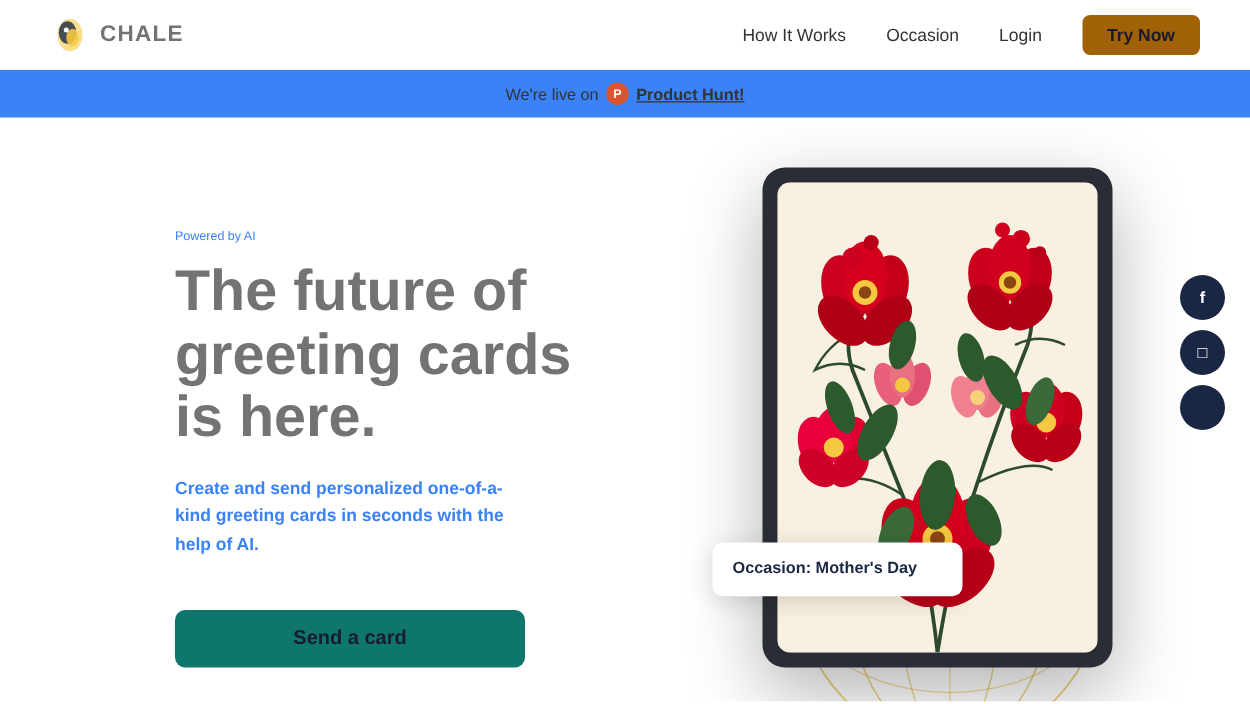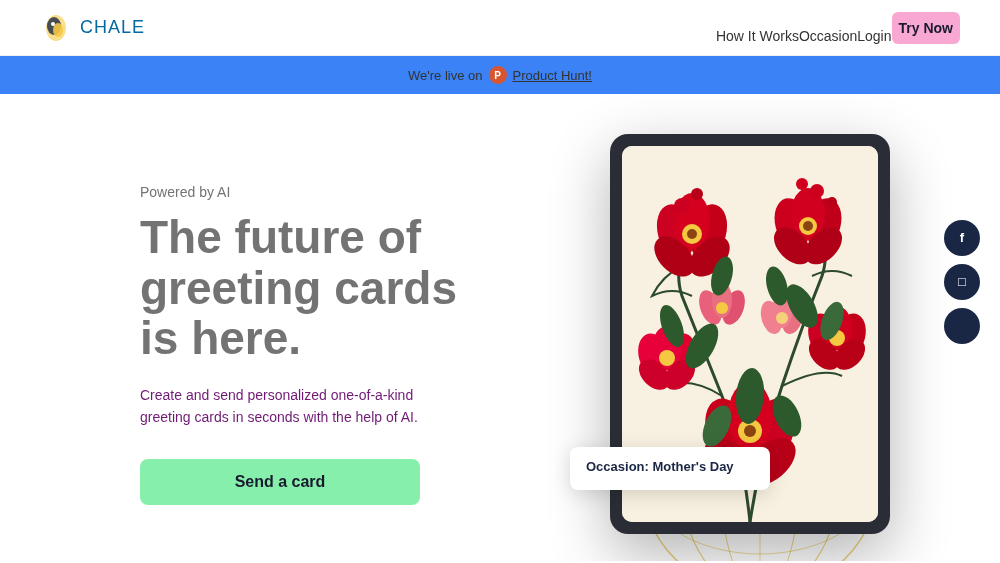--- a/index.html
+++ b/index.html
@@ -6,51 +6,51 @@
     body { font-family: -apple-system, BlinkMacSystemFont, 'Segoe UI', sans-serif; background: #fff; width: 1000px; height: 563px; overflow: hidden; position: relative; }
 
     
     .navbar {
       display: flex; align-items: center; justify-content: space-between;
       padding: 0 40px; height: 56px; background: #fff;
       border-bottom: 1px solid #f0f0f0; position: relative; z-index: 10;
     }
     .logo-area { display: flex; align-items: center; gap: 8px; }
     .logo-icon { width: 32px; height: 32px; }
-    .logo-text { font-weight: 400; font-size: 18px; color: #0369a1; letter-spacing: 1px; }
-    .nav-links { display: flex; align-items: flex-end; }
+    .logo-text { font-weight: 700; font-size: 18px; color: #737373; letter-spacing: 1px; }
+    .nav-links { display: flex; align-items: center; gap: 32px; }
     .nav-link { font-size: 14px; color: #333; text-decoration: none; cursor: pointer; }
     .btn-try-now {
-      background: #f9a8d4; color: #1a1a2e; font-weight: 600;
-      font-size: 14px; padding: 8px 7px; border-radius: 6px; border: none; cursor: pointer;
+      background: #a16207; color: #1a1a2e; font-weight: 600;
+      font-size: 14px; padding: 8px 20px; border-radius: 6px; border: none; cursor: pointer;
     }
 
     
     .announcement-bar {
       background: #3b82f6; text-align: center; padding: 10px;
       font-size: 13px; color: #333; display: flex; align-items: center; justify-content: center; gap: 6px;
     }
-    .announcement-bar strong { font-weight: 400; text-decoration: underline; }
+    .announcement-bar strong { font-weight: 700; text-decoration: underline; }
     .ph-badge {
       background: #da552f; color: #fff; border-radius: 50%; width: 18px; height: 18px;
       display: inline-flex; align-items: center; justify-content: center; font-size: 10px; font-weight: 700;
     }
     .announcement-link { color: #333; cursor: pointer; }
 
     
     .hero {
       display: flex; align-items: flex-start; padding: 60px 80px 0 140px;
       position: relative; height: calc(563px - 56px - 40px); overflow: hidden;
     }
     .hero-text { flex: 0 0 360px; padding-top: 30px; }
-    .powered-by { font-size: 14px; color: #737373; margin-bottom: 12px; }
+    .powered-by { font-size: 10px; color: #3b82f6; margin-bottom: 12px; }
     .hero-title { font-size: 46px; font-weight: 800; color: #737373; line-height: 1.1; margin-bottom: 20px; }
-    .hero-subtitle { font-size: 14px; color: #701a75; line-height: 1.6; margin-bottom: 30px; max-width: 280px; }
+    .hero-subtitle { font-size: 14px; color: #3b82f6; line-height: 1.6; margin-bottom: 42px; max-width: 280px; font-weight: bold; }
     .btn-send-card {
-      background: #86efac; color: #1a1a2e; font-weight: 700;
+      background: #0f766e; color: #1a1a2e; font-weight: 700;
       font-size: 16px; padding: 14px 0; border-radius: 8px; border: none; cursor: pointer;
       width: 280px; display: block; text-align: center;
     }
 
     
     .card-display {
       position: absolute; right: 80px; top: 10px;
       width: 340px; height: 480px;
     }
 
@@ -70,21 +70,21 @@
       z-index: 5;
     }
     .tablet-inner {
       width: 100%; height: 100%; border-radius: 10px;
       overflow: hidden; background: #f8f0e0;
       display: flex; align-items: center; justify-content: center;
     }
 
     
     .info-card {
-      position: absolute; bottom: 94px; left: -10px; z-index: 10;
+      position: absolute; bottom: 107px; left: -10px; z-index: 10;
       background: #fff; border-radius: 8px; padding: 12px 16px;
       box-shadow: 0 4px 20px rgba(0,0,0,0.15);
       width: 200px;
     }
     .info-card-occasion { font-size: 13px; font-weight: 700; color: #1a2744; margin-bottom: 4px; }
     .info-card-prompt-label { font-size: 12px; font-weight: 700; color: #1a2744; display: inline; }
     .info-card-prompt-text { font-size: 12px; color: #555; display: inline; }
 
     
     .social-sidebar {

